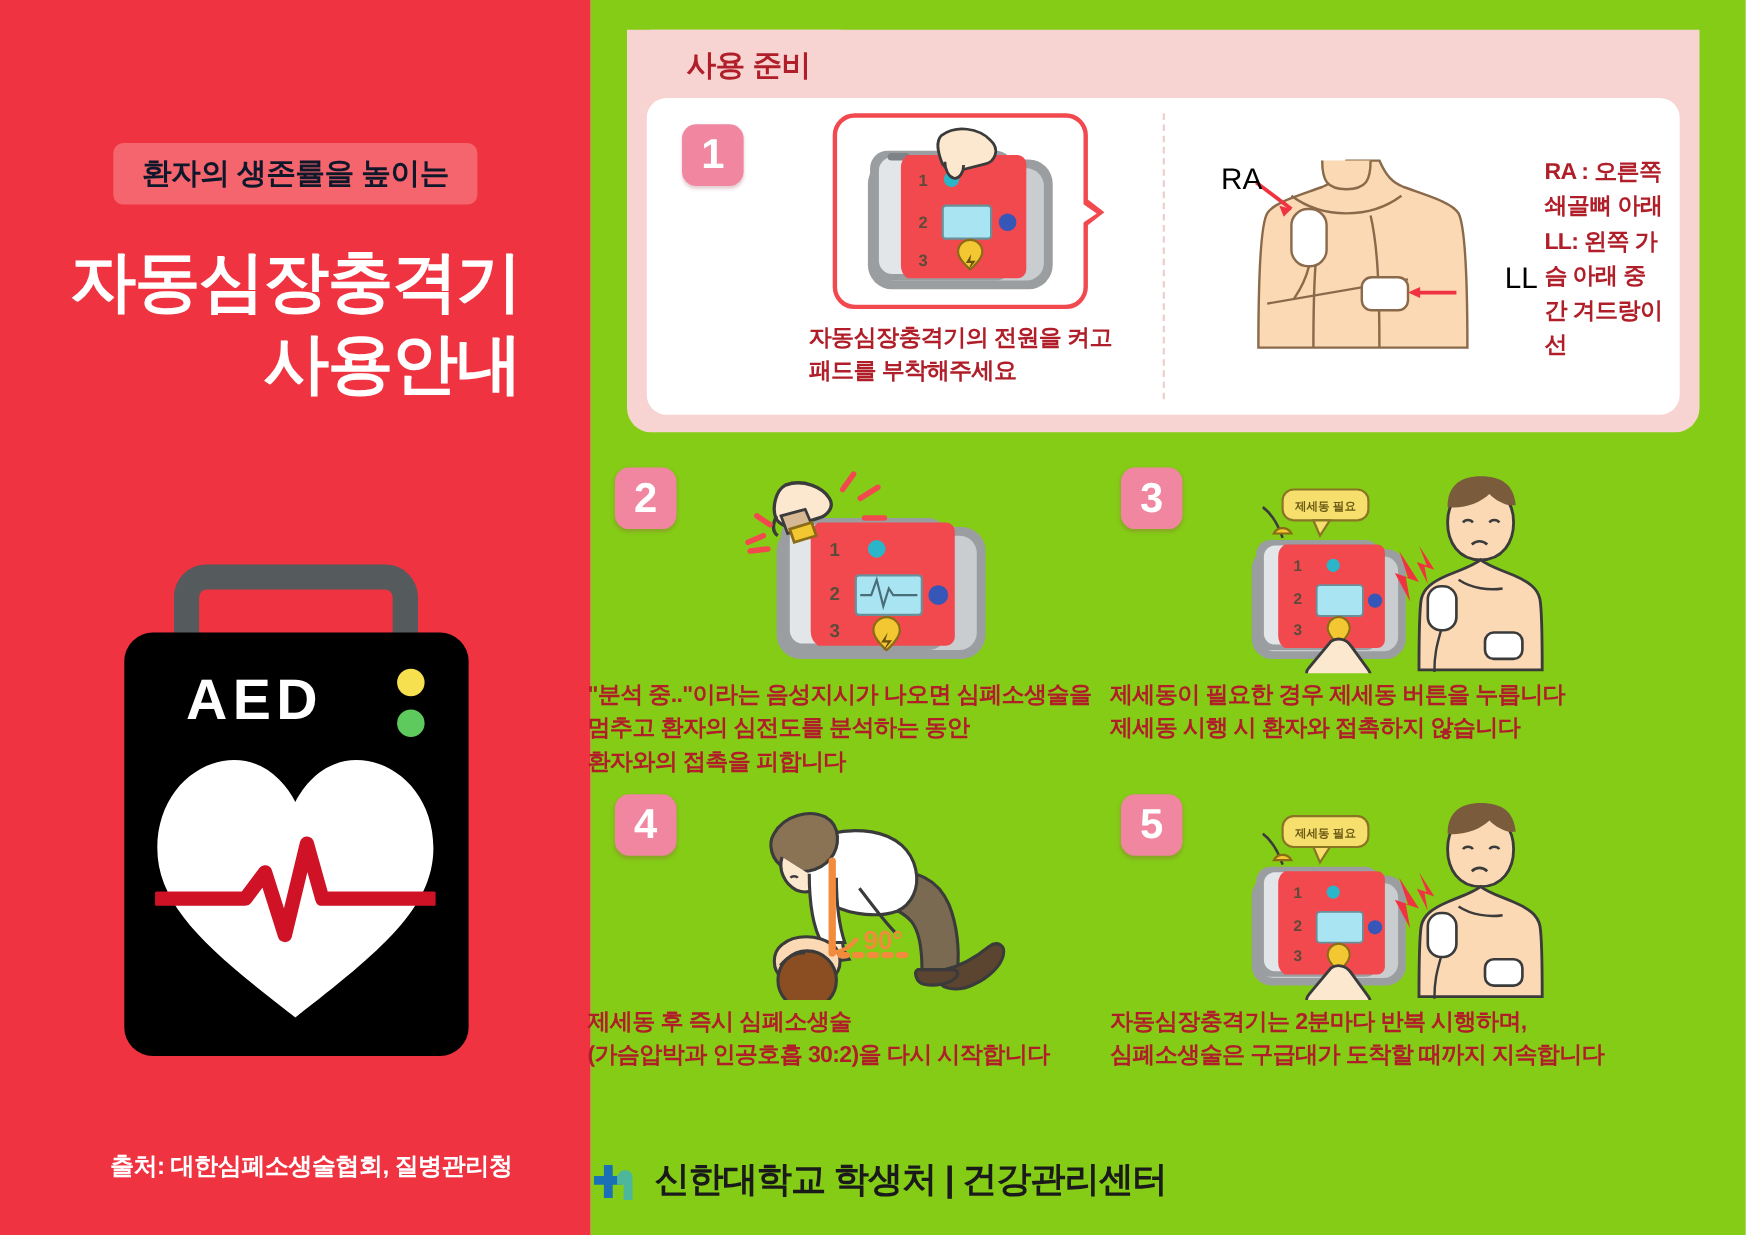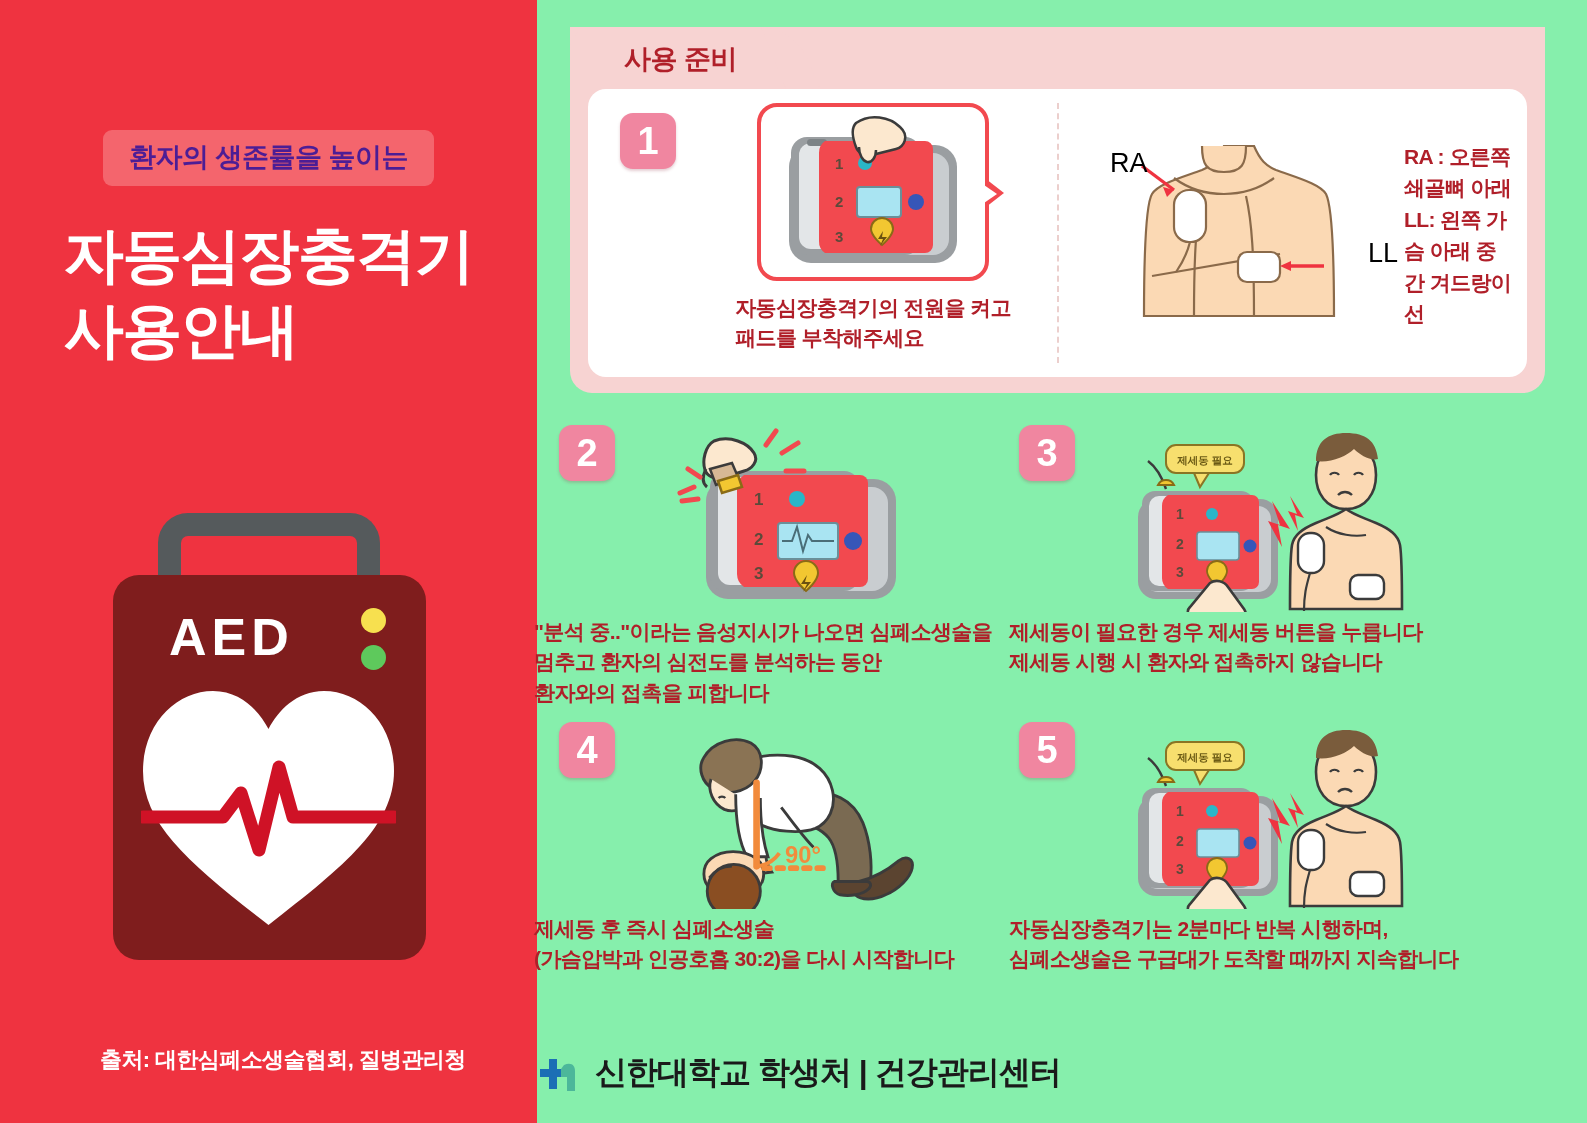--- a/index.html
+++ b/index.html
@@ -14,33 +14,33 @@
   .left-panel {
     width: 537px; height: 1123px;
     background: #ef3340;
     flex: 0 0 537px;
     position: relative;
     display: flex; flex-direction: column; align-items: center;
   }
   .kicker {
     margin-top: 130px;
     background: #f4656d;
-    color: #4c1d95;
+    color: #0f172a;
     font-size: 27px; font-weight: 700;
     padding: 9px 26px 11px 26px;
     border-radius: 9px;
     letter-spacing: -0.5px;
     white-space: nowrap;
   }
   .main-title {
     margin-top: 32px;
     color: #ffffff;
     font-size: 60px; font-weight: 800;
     line-height: 1.25;
-    text-align: left;
+    text-align: right;
     letter-spacing: -1.5px;
   }
   .main-title .line-en { font-weight: 400; letter-spacing: 0px; }
 
   
   .aed-device {
     position: absolute;
     top: 513px; left: 113px;
     width: 313px; height: 447px;
   }
@@ -48,39 +48,39 @@
     position: absolute; left: 45px; top: 0;
     width: 222px; height: 110px;
     border: 23px solid #555a5c;
     border-bottom: none;
     border-radius: 30px 30px 0 0;
     background: transparent;
   }
   .aed-body {
     position: absolute; left: 0; top: 62px;
     width: 313px; height: 385px;
-    background: #7f1d1d;
+    background: #000000;
     border-radius: 26px;
   }
   .aed-label {
     position: absolute; left: 56px; top: 32px;
     color: #ffffff; font-size: 52px; font-weight: 700;
     letter-spacing: 5px;
   }
   .aed-led {
     position: absolute; width: 25px; height: 25px; border-radius: 50%;
   }
   .aed-led.yellow { left: 248px; top: 33px; background: #f7e04f; }
   .aed-led.green  { left: 248px; top: 70px; background: #5ec95c; }
   .aed-heart { position: absolute; left: 28px; top: 110px; width: 255px; height: 245px; }
 
   
   .right-panel {
     flex: 1 1 auto; position: relative;
-    background: #86efac;
+    background: #84cc16;
     height: 1123px;
   }
 
   
   .prep-section {
     position: absolute; left: 33px; top: 27px;
     width: 975px; height: 366px;
   }
   .prep-tabshape {
     position: absolute; left: 0; top: 0;

